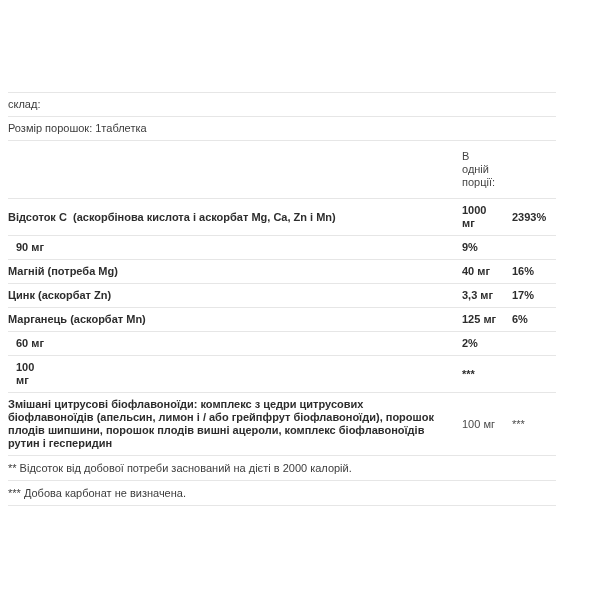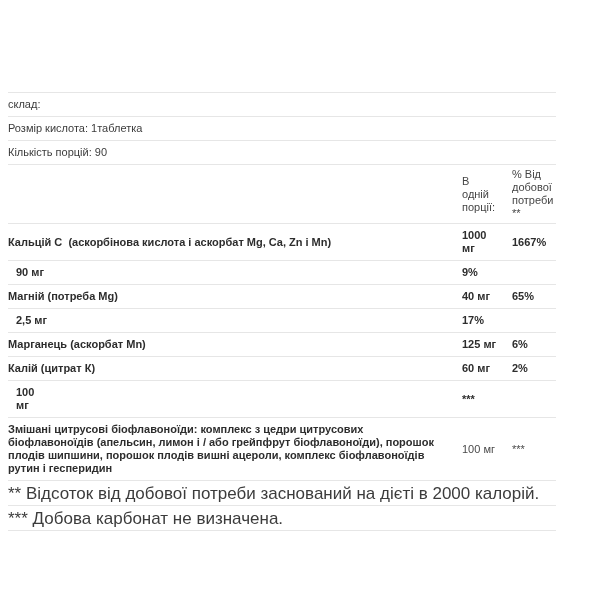--- a/index.html
+++ b/index.html
@@ -58,82 +58,75 @@
   }
   .data-row.light .amount-cell, .data-row.light .dv-cell {
     font-weight: normal;
     color: #4a4a4a;
   }
   .footnote-row {
     min-height: 25px;
     display: flex;
     align-items: center;
     border-bottom: 1px solid #e6e6e6;
-    font-size: 17px;
+    font-size: 11px;
     line-height: 13px;
     color: #3c3c3c;
   }
 </style>
 </head>
 <body>
 
 <div class="sheet">
 
   <div class="info-row">
     <span>склад:</span>
   </div>
   <div class="info-row">
-    <span>Розмір кислота: 1таблетка</span>
-  </div>
-  <div class="info-row">
-    <span>Кількість порцій: 90</span>
+    <span>Розмір порошок: 1таблетка</span>
   </div>
 
   <div class="grid-row header-row">
     <div></div>
     <div class="header-cell">В
 одній
 порції:</div>
-    <div class="header-cell">% Від
-добової
-потреби
-**</div>
   </div>
 
   <div class="grid-row data-row">
-    <div class="nutrient-label">Кальцій C  (аскорбінова кислота і аскорбат Mg, Ca, Zn і Mn)</div>
+    <div class="nutrient-label">Відсоток C  (аскорбінова кислота і аскорбат Mg, Ca, Zn і Mn)</div>
     <div class="amount-cell">1000
 мг</div>
-    <div class="dv-cell">1667%</div>
+    <div class="dv-cell">2393%</div>
   </div>
 
   <div class="grid-row data-row">
     <div class="amount-cell">90 мг</div>
     <div class="dv-cell">9%</div>
   </div>
 
   <div class="grid-row data-row">
     <div class="nutrient-label">Магній (потреба Mg)</div>
     <div class="amount-cell">40 мг</div>
-    <div class="dv-cell">65%</div>
+    <div class="dv-cell">16%</div>
   </div>
 
   <div class="grid-row data-row">
-    <div class="amount-cell">2,5 мг</div>
+    <div class="nutrient-label">Цинк (аскорбат Zn)</div>
+    <div class="amount-cell">3,3 мг</div>
     <div class="dv-cell">17%</div>
   </div>
 
   <div class="grid-row data-row">
     <div class="nutrient-label">Марганець (аскорбат Mn)</div>
     <div class="amount-cell">125 мг</div>
     <div class="dv-cell">6%</div>
   </div>
 
   <div class="grid-row data-row">
-    <div class="nutrient-label">Калій (цитрат К)</div>
     <div class="amount-cell">60 мг</div>
     <div class="dv-cell">2%</div>
   </div>
 
   <div class="grid-row data-row">
     <div class="amount-cell">100
 мг</div>
     <div class="dv-cell">***</div>
   </div>
 

